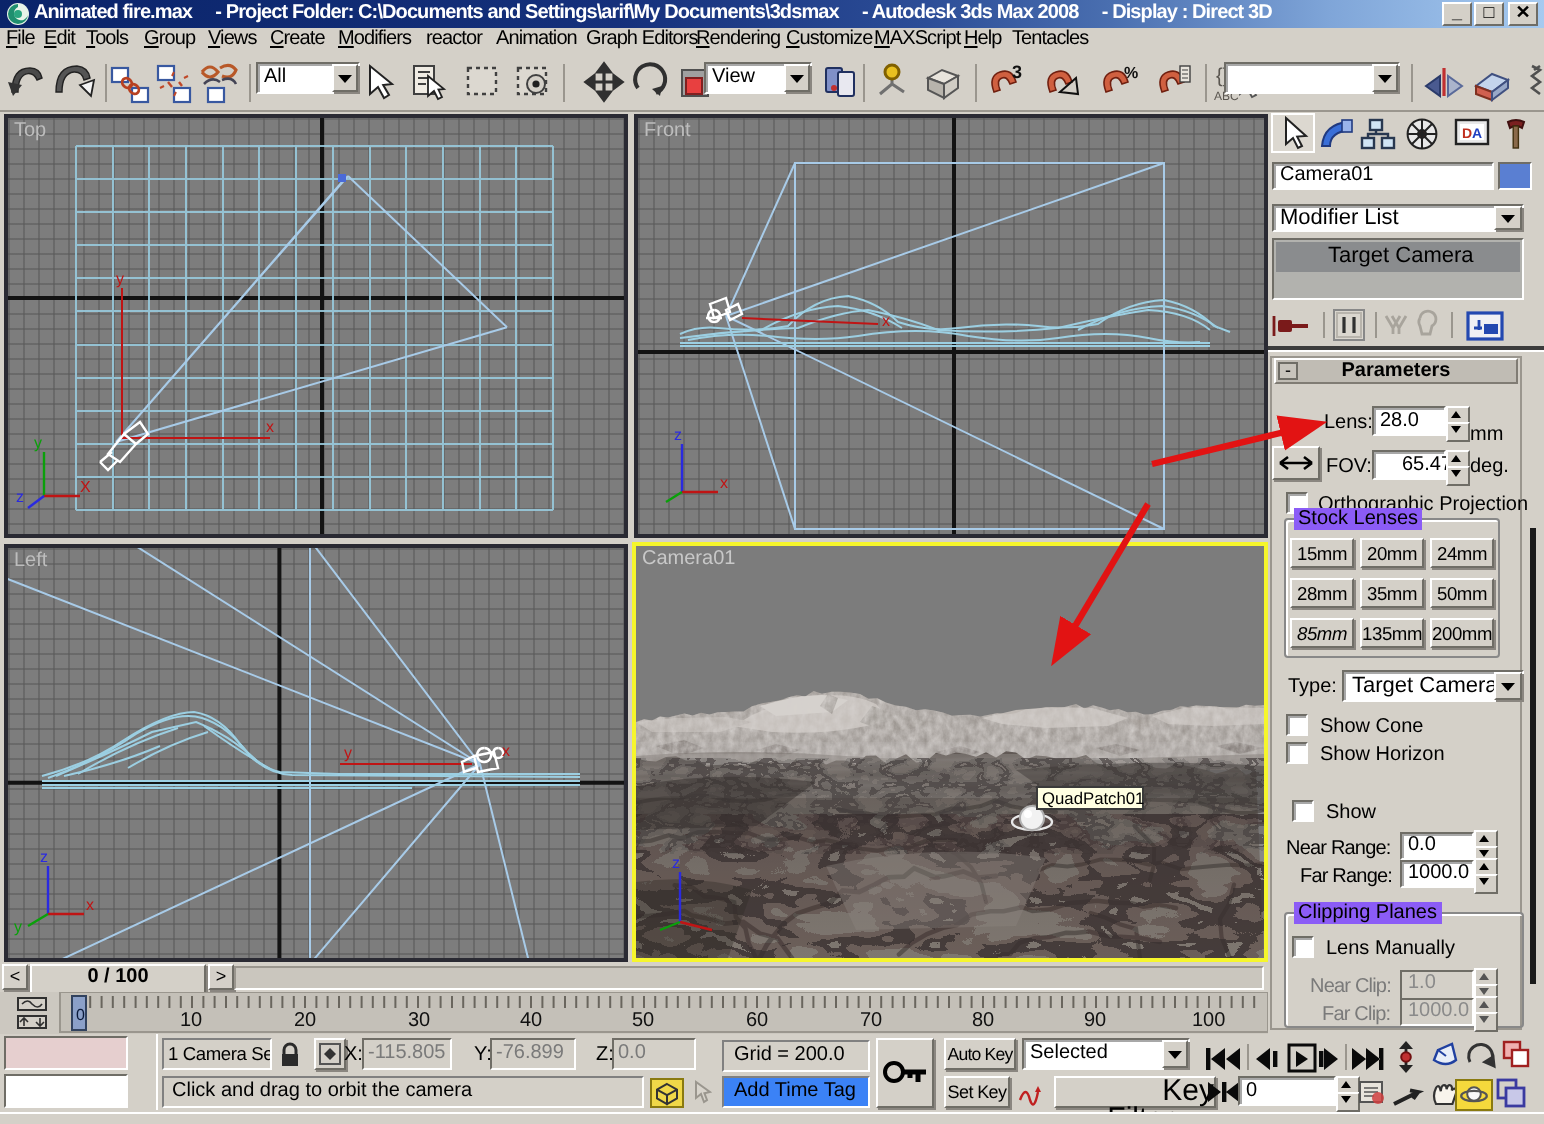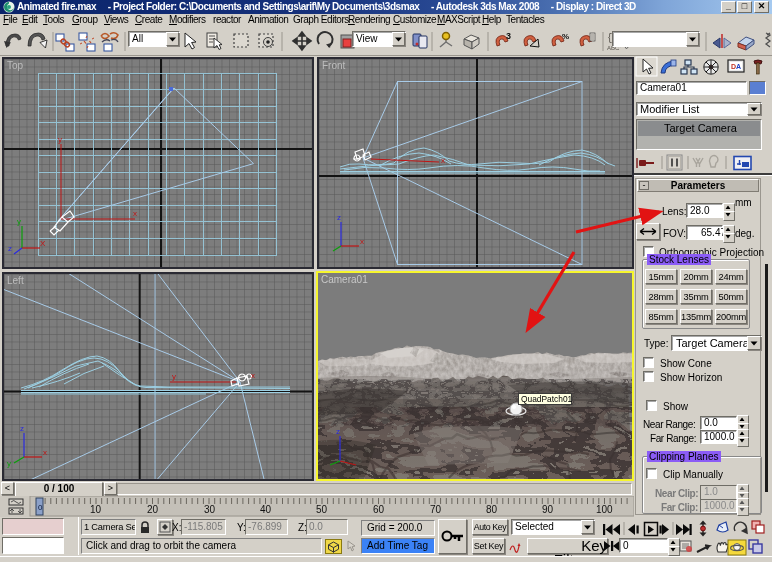--- a/index.html
+++ b/index.html
@@ -30,21 +30,21 @@
 background-image:linear-gradient(to right,rgba(90,90,90,.55) 1px,transparent 1px),linear-gradient(to bottom,rgba(90,90,90,.55) 1px,transparent 1px);
 background-size:7.5px 7.5px;}
 
 #panel{position:absolute;left:634px;top:56px;width:138px;height:459px;background:#d4d0c8;}
 
 #timeslider{position:absolute;left:0;top:481px;width:634px;height:15px;background:#d4d0c8;}
 #trackbar{position:absolute;left:0;top:496px;width:634px;height:21px;background:#d4d0c8;border-bottom:1px solid #6f6d66;}
 #statusarea{position:absolute;left:0;top:517px;width:772px;height:39px;background:#d4d0c8;}
 #bottomstrip{position:absolute;left:0;top:556px;width:772px;height:6px;background:#d4d0c8;border-top:1px solid #fff;}
 .lbl{position:absolute;white-space:nowrap;color:#000;font-size:10px;}
-.glbl{position:absolute;white-space:nowrap;color:#7a7a7a;font-size:10px;font-weight:bold;}
+.glbl{position:absolute;white-space:nowrap;color:#7a7a7a;font-size:10px;}
 .spin{position:absolute;width:10px;height:16px;}
 .spin:before{content:"";position:absolute;left:0;top:0;width:10px;height:8px;background:#d4d0c8;border:1px solid;border-color:#fff #6f6d66 #6f6d66 #fff;}
 .spin:after{content:"";position:absolute;left:0;top:8px;width:10px;height:8px;background:#d4d0c8;border:1px solid;border-color:#fff #6f6d66 #6f6d66 #fff;}
 .cb{position:absolute;width:11px;height:11px;background:#fff;border:1px solid;border-color:#6f6d66 #fff #fff #6f6d66;box-shadow:inset 1px 1px 0 #a8a8a8;}
 .group{position:absolute;border:1px solid #888;border-radius:2px;box-shadow:1px 1px 0 #fff inset;}
 .gleg{position:absolute;top:-6px;left:4px;background:#8b5cf6;padding:0 2px;font-size:10px;white-space:nowrap;color:#000;}
 .sl{width:32px;height:15px;font-size:9.3px;text-align:center;line-height:14px;letter-spacing:-0.2px;}
 </style></head>
 <body>
 <div id="app">
@@ -514,21 +514,21 @@
     <div class="abs" style="left:1px;top:122px;width:126px;height:337px;border:1px solid #9a968e;background:#d4d0c8;"></div>
     <div class="abs" style="left:3px;top:123px;width:122px;height:13px;background:#c0bcb4;border:1px solid;border-color:#fff #807c74 #807c74 #fff;font-weight:bold;font-size:10px;text-align:center;line-height:12px;">Parameters</div>
     <div class="abs" style="left:5px;top:125px;width:10px;height:9px;background:#c8c4bc;border:1px solid #6f6d66;font-size:9px;line-height:7px;text-align:center;">-</div>
 
     <span class="lbl" style="left:28px;top:150px;">Lens:</span>
     <div class="abs field" style="left:52px;top:147px;width:37px;height:15px;font-size:10px;line-height:13px;padding-left:3px;">28.0</div>
     <div class="spin" style="left:89px;top:147px;"></div>
     <svg class="abs" style="left:89px;top:147px;z-index:3" width="10" height="16">
         <path d="M5 2.5 L7.5 6 L2.5 6 Z M5 13.5 L2.5 10 L7.5 10 Z" fill="#000"></path>
       </svg>
-    <span class="lbl" style="left:101px;top:141px;">mm</span>
+    <span class="lbl" style="left:101px;top:156px;">mm</span>
 
     <div class="abs btn" style="left:2px;top:167px;width:24px;height:17px;"><svg width="22" height="15">
           <path d="M3 7.5 L19 7.5 M3 7.5 L7 4.5 M3 7.5 L7 10.5 M19 7.5 L15 4.5 M19 7.5 L15 10.5" stroke="#000" stroke-width="1.3" fill="none"></path>
         </svg></div>
     <span class="lbl" style="left:29px;top:172px;">FOV:</span>
     <div class="abs field" style="left:52px;top:169px;width:37px;height:15px;font-size:10px;line-height:13px;padding-left:14px;">65.47</div>
     <div class="spin" style="left:89px;top:169px;"></div>
     <svg class="abs" style="left:89px;top:169px;z-index:3" width="10" height="16">
         <path d="M5 2.5 L7.5 6 L2.5 6 Z M5 13.5 L2.5 10 L7.5 10 Z" fill="#000"></path>
       </svg>
@@ -539,21 +539,21 @@
 
     <div class="group" style="left:8px;top:203px;width:108px;height:70px;">
         <span class="gleg">Stock Lenses</span>
       </div>
     <div class="abs btn sl" style="left:11px;top:213px;">15mm</div>
     <div class="abs btn sl" style="left:46px;top:213px;">20mm</div>
     <div class="abs btn sl" style="left:81px;top:213px;">24mm</div>
     <div class="abs btn sl" style="left:11px;top:233px;">28mm</div>
     <div class="abs btn sl" style="left:46px;top:233px;">35mm</div>
     <div class="abs btn sl" style="left:81px;top:233px;">50mm</div>
-    <div class="abs btn sl" style="left:11px;top:253px;">85mm</div>
+    <div class="abs btn sl" style="left:11px;top:253px;font-style:italic;">85mm</div>
     <div class="abs btn sl" style="left:46px;top:253px;">135mm</div>
     <div class="abs btn sl" style="left:81px;top:253px;">200mm</div>
 
     <span class="lbl" style="left:10px;top:282px;">Type:</span>
     <div class="abs field" style="left:37px;top:279px;width:91px;height:16px;font-size:11px;line-height:14px;padding-left:4px;">Target Camera</div>
     <div class="abs btn" style="left:113px;top:280px;width:14px;height:14px;"><svg width="12" height="12">
           <path d="M2.5 4.5 L9.5 4.5 L6 8.5 Z" fill="#000"></path>
         </svg></div>
 
     <div class="cb" style="left:9px;top:301px;"></div>
@@ -573,21 +573,21 @@
     <div class="abs field" style="left:66px;top:374px;width:37px;height:14px;font-size:10px;line-height:12px;padding-left:3px;">1000.0</div>
     <div class="spin" style="left:103px;top:373px;"></div>
     <svg class="abs" style="left:103px;top:373px;z-index:3" width="10" height="16">
         <path d="M5 2.5 L7.5 6 L2.5 6 Z M5 13.5 L2.5 10 L7.5 10 Z" fill="#000"></path>
       </svg>
 
     <div class="group" style="left:8px;top:400px;width:120px;height:58px;">
         <span class="gleg">Clipping Planes</span>
       </div>
     <div class="cb" style="left:12px;top:412px;"></div>
-      <span class="lbl" style="left:29px;top:413px;">Clip Manually</span>
+      <span class="lbl" style="left:29px;top:413px;">Lens Manually</span>
     <span class="glbl" style="left:21px;top:432px;letter-spacing:-0.4px;">Near Clip:</span>
     <div class="abs gfield" style="left:66px;top:429px;width:37px;height:27px;font-size:10px;line-height:12px;padding-left:3px;color:#8a8a8a;">1.0</div>
     <div class="spin" style="left:103px;top:428px;"></div>
     <svg class="abs" style="left:103px;top:428px;z-index:3" width="10" height="16">
         <path d="M5 2.5 L7.5 6 L2.5 6 Z M5 13.5 L2.5 10 L7.5 10 Z" fill="#555"></path>
       </svg>
     <span class="glbl" style="left:27px;top:446px;letter-spacing:-0.4px;">Far Clip:</span>
     <div class="abs gfield" style="left:66px;top:443px;width:37px;height:14px;font-size:10px;line-height:12px;padding-left:3px;color:#8a8a8a;">1000.0</div>
     <div class="spin" style="left:103px;top:442px;"></div>
     <svg class="abs" style="left:103px;top:442px;z-index:3" width="10" height="16">

